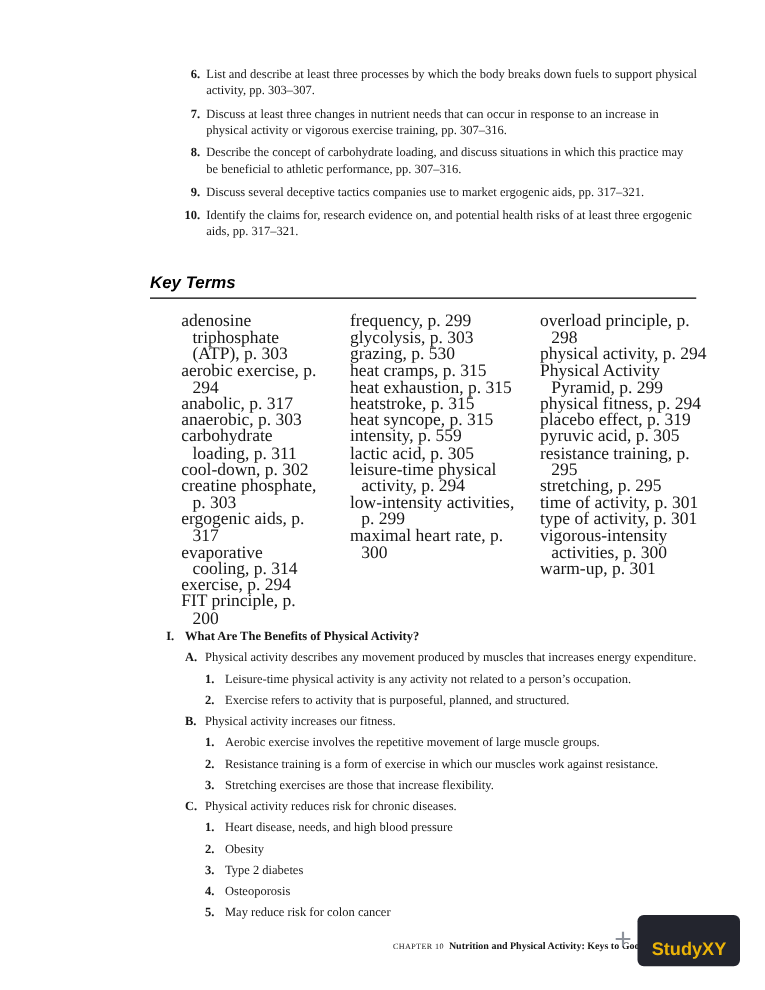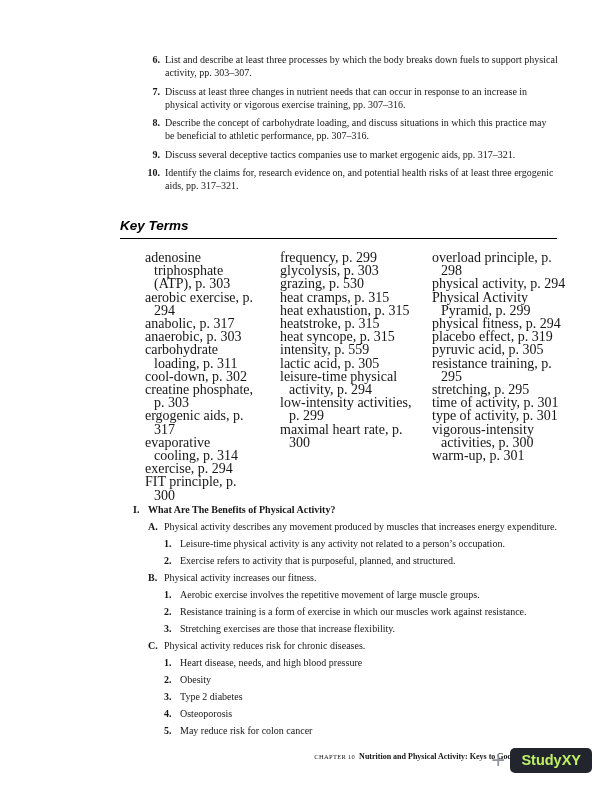--- a/index.html
+++ b/index.html
@@ -63,22 +63,22 @@
   .chapter-label { font-size: 6.5px; letter-spacing: 0.3px; }
   .book-title { font-weight: bold; margin-left: 4px; }
 
   
   .watermark { position: absolute; right: 20px; bottom: 19px; display: flex; align-items: center; gap: 5px; }
   .plus-icon {
     color: #8d929b; font-size: 24px; line-height: 20px;
     font-family: "Liberation Sans", sans-serif;
   }
   .brand-badge {
-    background: #23252e; color: #bef264;
-    border-radius: 5px; padding: 5px 11px 6px;
+    background: #23252e; color: #eab308;
+    border-radius: 5px; padding: 21px 11px 6px;
     font-family: "Liberation Sans", sans-serif;
     font-weight: bold; font-size: 14.5px; line-height: 1;
     cursor: pointer;
   }
 </style>
 </head>
 <body>
 
 <div class="page">
 
@@ -112,21 +112,21 @@
         <div class="term">adenosine triphosphate (ATP), p. 303</div>
         <div class="term">aerobic exercise, p. 294</div>
         <div class="term">anabolic, p. 317</div>
         <div class="term">anaerobic, p. 303</div>
         <div class="term">carbohydrate loading, p. 311</div>
         <div class="term">cool-down, p. 302</div>
         <div class="term">creatine phosphate, p. 303</div>
         <div class="term">ergogenic aids, p. 317</div>
         <div class="term">evaporative cooling, p. 314</div>
         <div class="term">exercise, p. 294</div>
-        <div class="term">FIT principle, p. 300</div>
+        <div class="term">FIT principle, p. 200</div>
       </div>
       <div class="terms-col col1">
         <div class="term">frequency, p. 299</div>
         <div class="term">glycolysis, p. 303</div>
         <div class="term">grazing, p. 530</div>
         <div class="term">heat cramps, p. 315</div>
         <div class="term">heat exhaustion, p. 315</div>
         <div class="term">heatstroke, p. 315</div>
         <div class="term">heat syncope, p. 315</div>
         <div class="term">intensity, p. 559</div>

